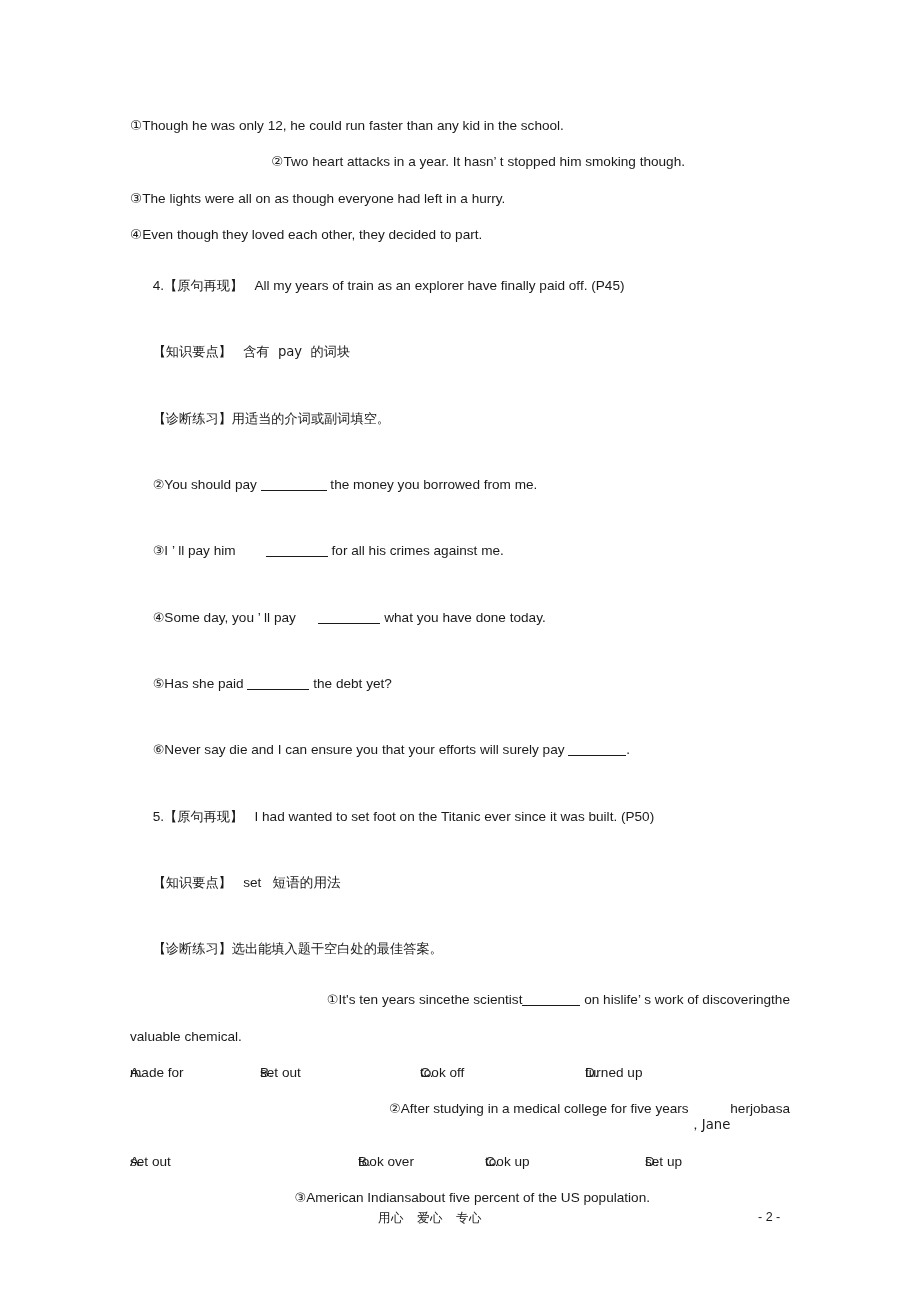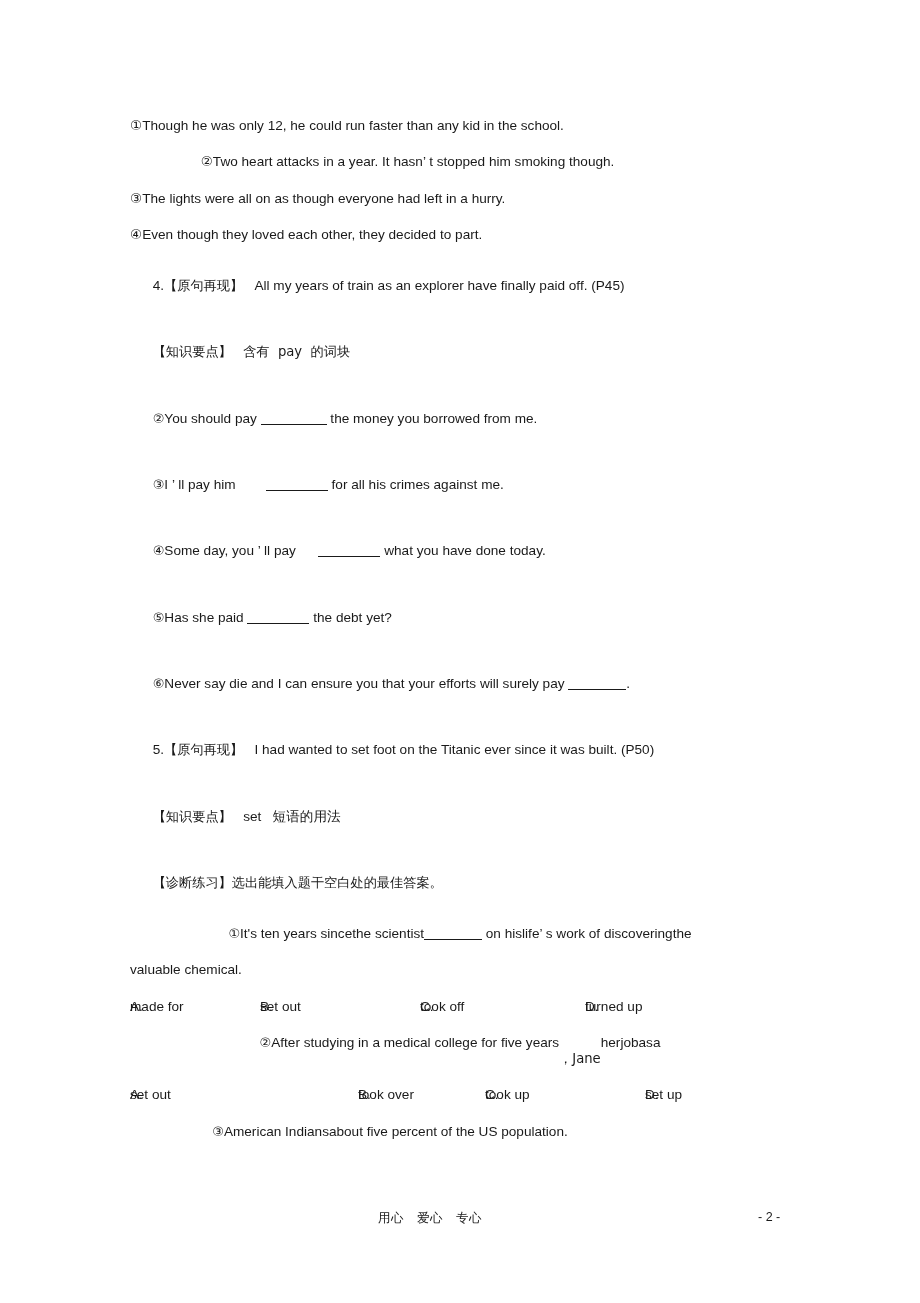--- a/index.html
+++ b/index.html
@@ -62,21 +62,21 @@
     margin: 0 0 21.3px 0;
   }
   .optrow span {
     position: absolute;
     top: 0;
     white-space: nowrap;
   }
   
   .jline {
     display: flex;
-    justify-content: center;
+    justify-content: flex-end;
     font-size: 13.6px;
     line-height: 15px;
     margin: 0 0 21.3px 0;
     white-space: pre;
   }
   .footer {
     position: absolute;
     left: 0;
     top: 1210px;
     width: 894px;
@@ -122,20 +122,23 @@
     <div class="line">④Even though they loved each other, they decided to part.</div>
 
     <div class="line">
       <span>4.</span><span class="cn">【原句再现】</span><span class="sp">&nbsp;&nbsp;&nbsp;</span><span>All my years of train as an explorer have finally paid off. (P45)</span>
     </div>
 
     <div class="line">
       <span class="cn">【知识要点】</span><span class="sp">&nbsp;&nbsp;&nbsp;</span><span class="cn">含有  pay  的词块</span>
     </div>
 
+    <div class="line">
+      <span class="cn">【诊断练习】</span><span class="cn">用适当的介词或副词填空。</span>
+    </div>
 
 
     <div class="line">
       <span class="circnum">②</span><span>You should pay </span><span class="blank b-lg"></span><span> the money you borrowed from me.</span>
     </div>
 
     <div class="line">
       <span class="circnum">③</span><span>I ’ ll pay him        </span><span class="blank b-md"></span><span> for all his crimes against me.</span>
     </div>
 

